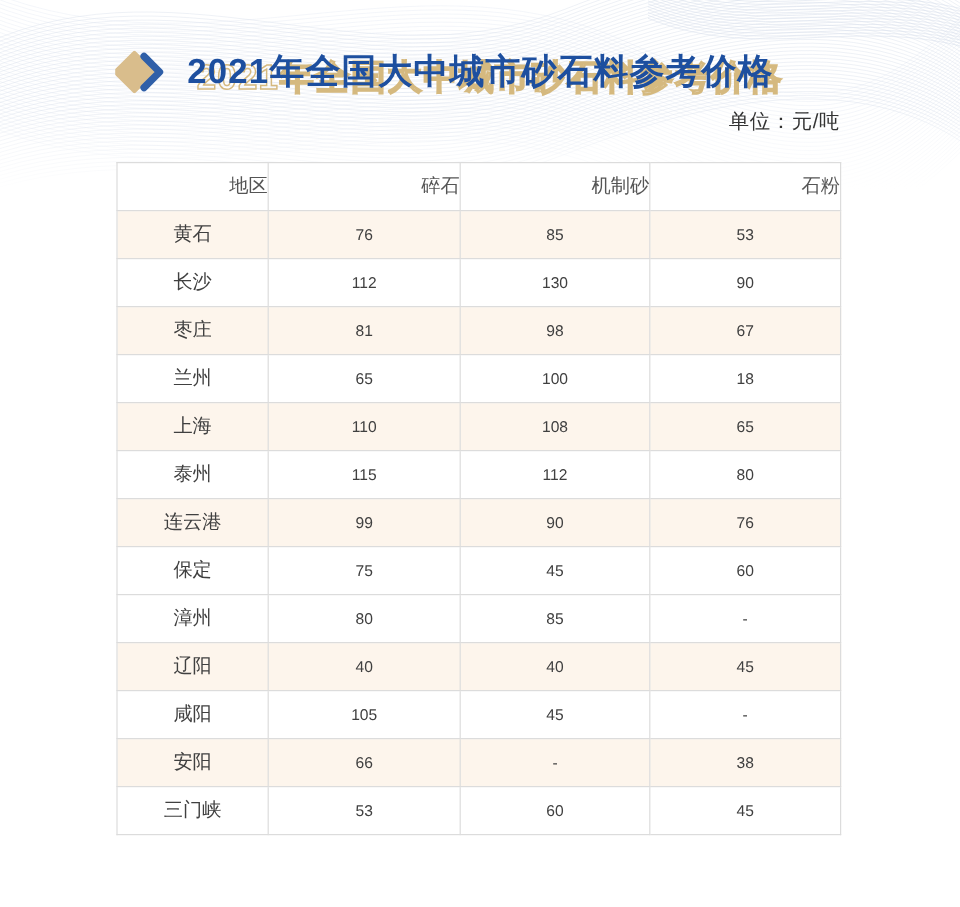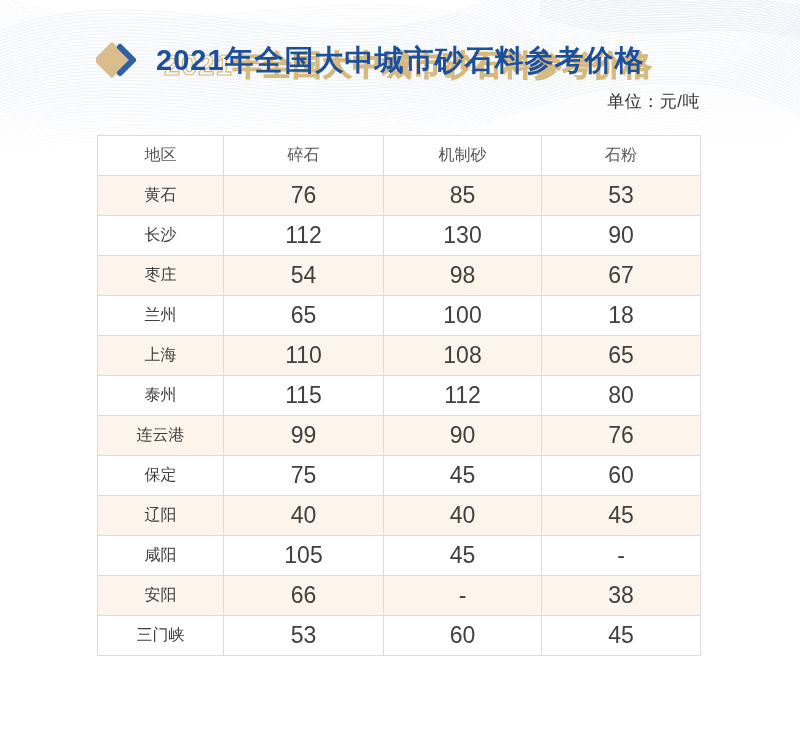--- a/index.html
+++ b/index.html
@@ -72,23 +72,24 @@
     border:1px solid var(--border);
     height:40px;
     text-align:center;
     vertical-align:middle;
     font-weight:normal;
     padding:0;
   }
   .price-table th{
     font-size:16px;color:var(--header-text);
     background:#ffffff;
+    text-align:right;
   }
   .price-table td{
-    font-size:23px;color:var(--text);
+    font-size:13px;color:var(--text);
     background:#ffffff;
   }
   .price-table td.region{font-size:16px;}
   .price-table tr.alt td{background:var(--row-alt);margin-left:43px;}
 </style>
 </head>
 <body>
 
 <svg class="waves" viewBox="0 0 800 165" xmlns="http://www.w3.org/2000/svg">
     <path d="M -30 45
@@ -368,21 +369,21 @@
         <td>53</td>
       </tr>
       <tr>
         <td class="region">长沙</td>
         <td>112</td>
         <td>130</td>
         <td>90</td>
       </tr>
       <tr class="alt">
         <td class="region">枣庄</td>
-        <td>54</td>
+        <td>81</td>
         <td>98</td>
         <td>67</td>
       </tr>
       <tr>
         <td class="region">兰州</td>
         <td>65</td>
         <td>100</td>
         <td>18</td>
       </tr>
       <tr class="alt">
@@ -402,20 +403,26 @@
         <td>99</td>
         <td>90</td>
         <td>76</td>
       </tr>
       <tr>
         <td class="region">保定</td>
         <td>75</td>
         <td>45</td>
         <td>60</td>
       </tr>
+      <tr>
+        <td class="region">漳州</td>
+        <td>80</td>
+        <td>85</td>
+        <td>-</td>
+      </tr>
       <tr class="alt">
         <td class="region">辽阳</td>
         <td>40</td>
         <td>40</td>
         <td>45</td>
       </tr>
       <tr>
         <td class="region">咸阳</td>
         <td>105</td>
         <td>45</td>

